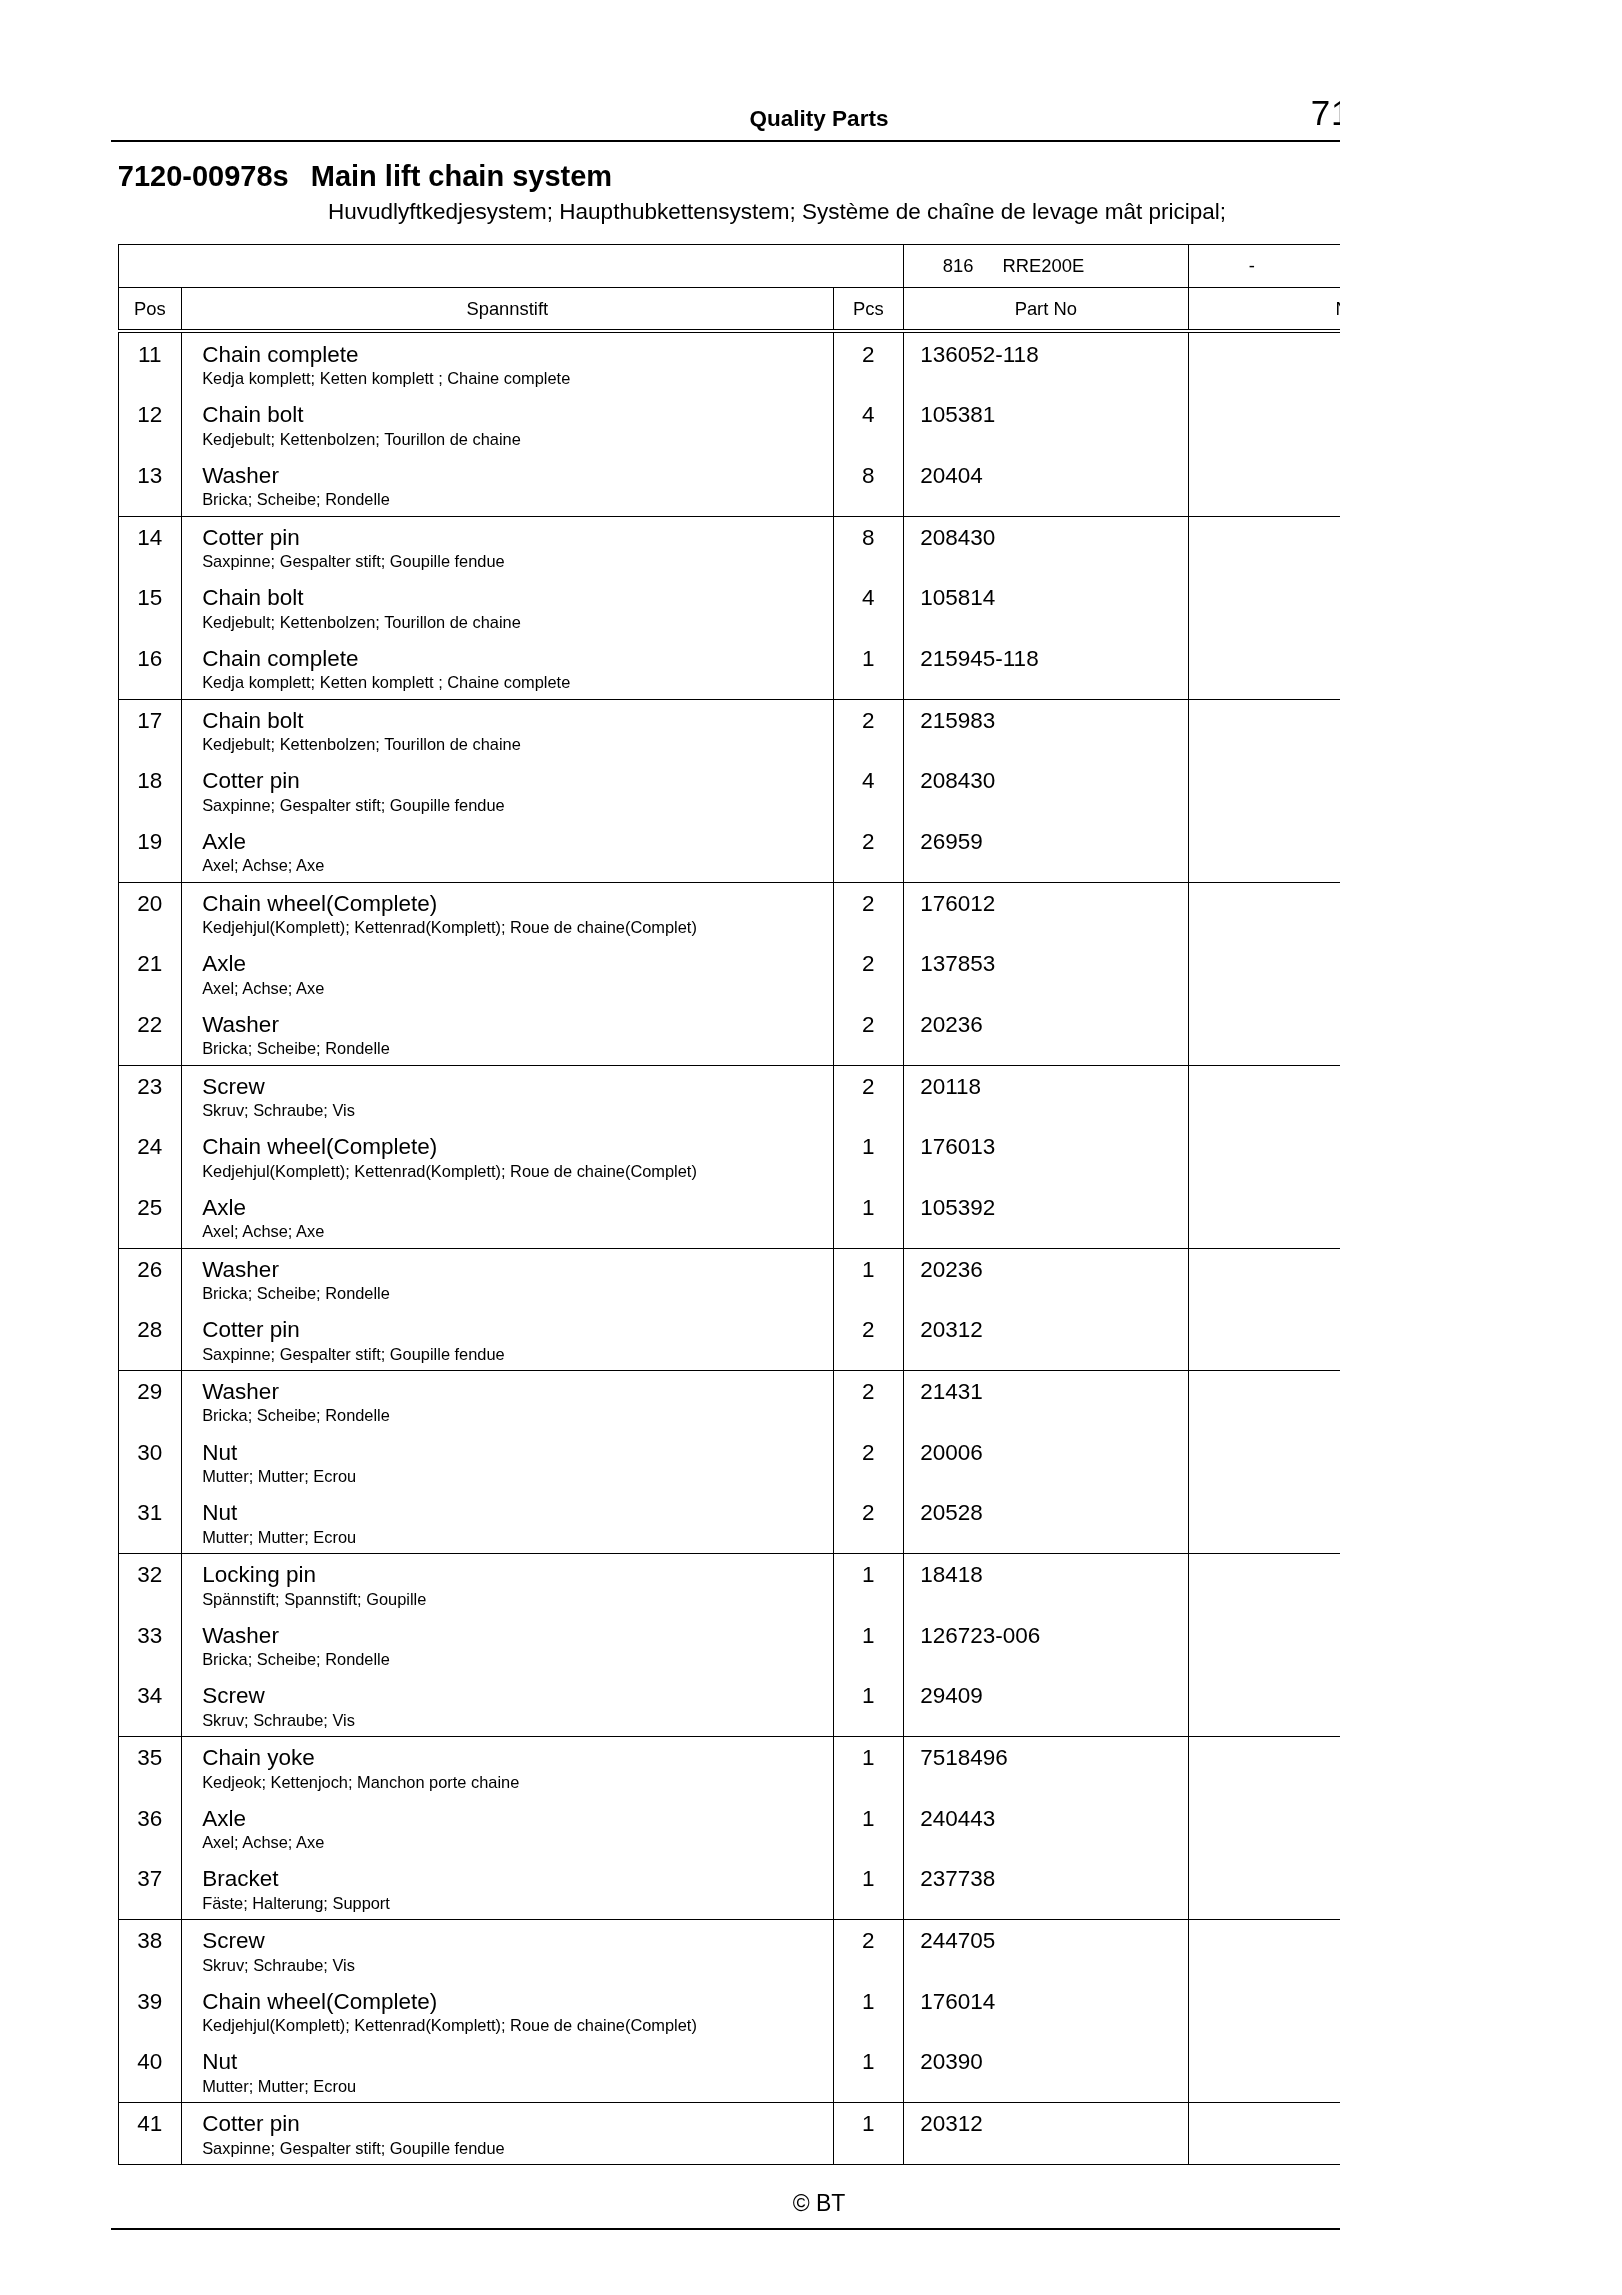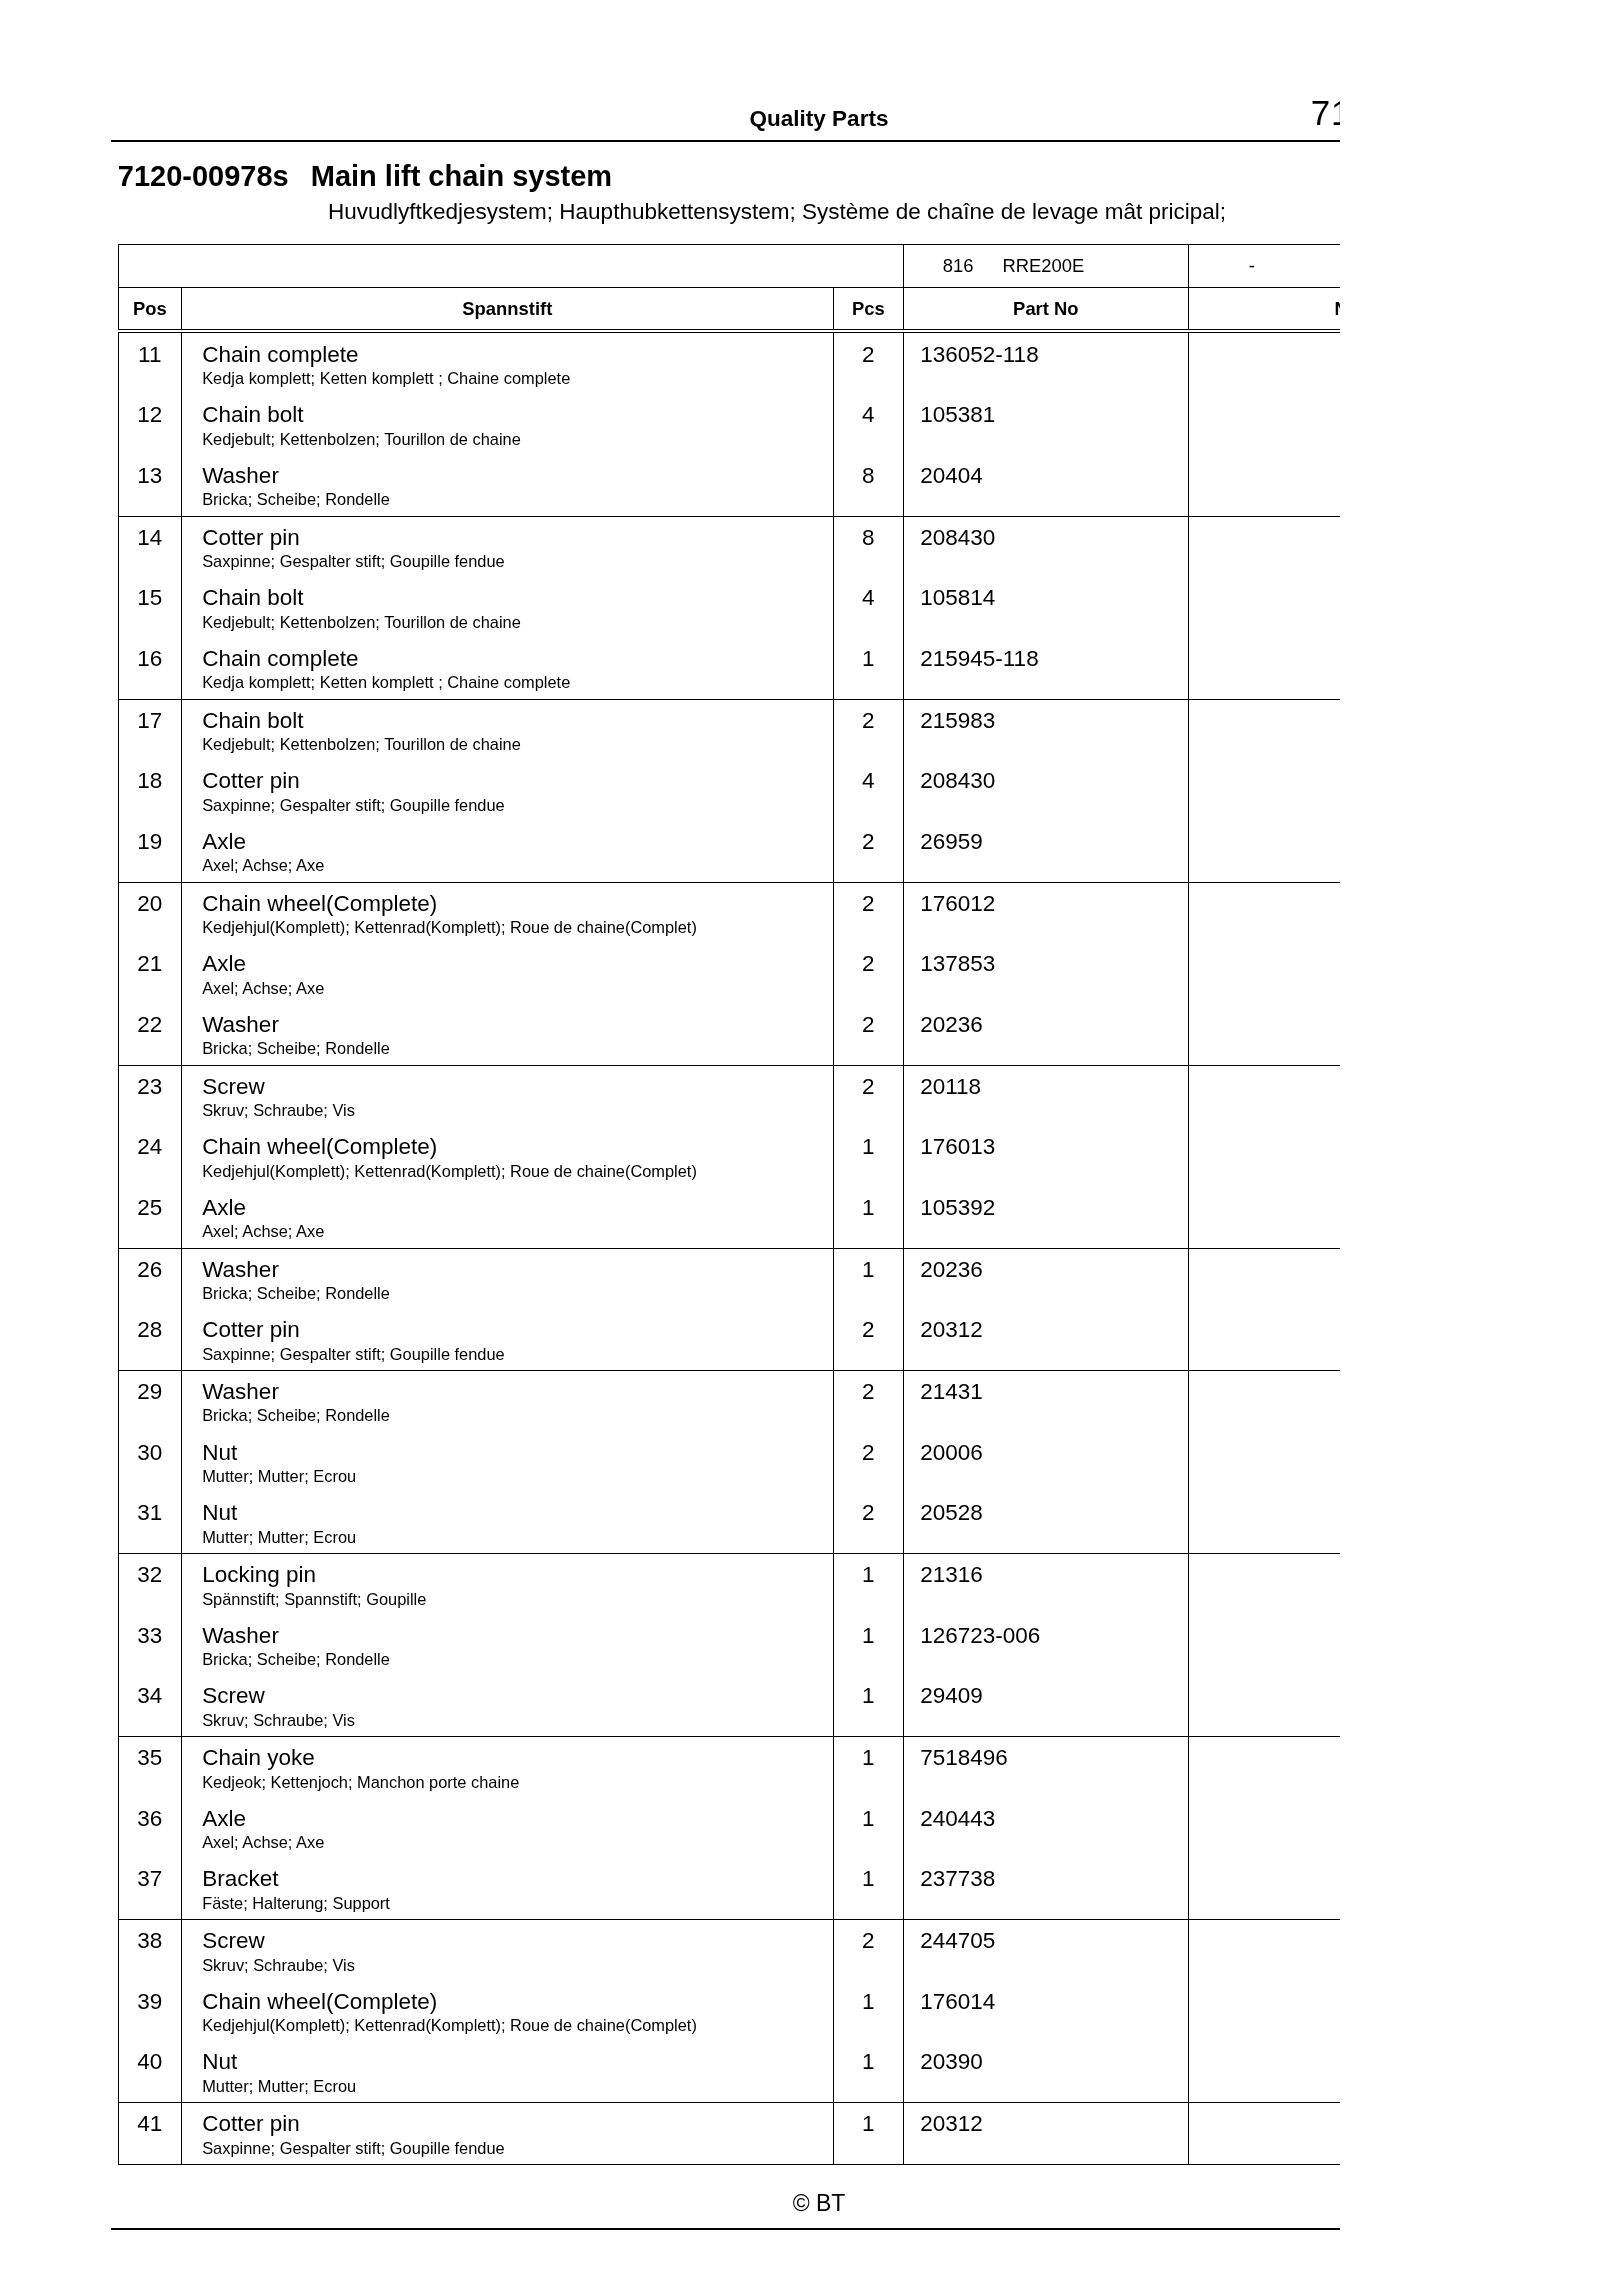--- a/index.html
+++ b/index.html
@@ -32,21 +32,21 @@
 
   tr.model-row td { border-bottom:1.4px solid #000; height:42px; vertical-align:middle; font-size:18.4px; }
   td.m-model { border-left:1.4px solid #000; padding-left:39px; }
   .m-name { margin-left:29px; }
   td.m-dash { border-left:1.4px solid #000; padding-left:60px; }
 
   tr.head-row th {
     border-left:1.4px solid #000; border-right:1.4px solid #000;
     border-bottom:4.8px double #000;
     height:41px; vertical-align:middle;
-    font-weight:bold; font-size:18.4px; text-align:center;
+    font-weight:normal; font-size:18.4px; text-align:center;
   }
 
   tbody td { border-left:1.4px solid #000; border-right:1.4px solid #000; }
   tr.group-end td { border-bottom:1.4px solid #000; }
 
   td.c-pos  { text-align:center; font-size:22.5px; padding-top:8.2px; }
   td.c-desc { padding:8.2px 8.2px 6.1px 20.4px; }
   .d-main { font-size:22.5px; line-height:26px; }
   .d-sub  { font-size:16.4px; line-height:19px; margin-top:1.4px; }
   td.c-pcs  { text-align:center; font-size:22.5px; padding-top:8.2px; }
@@ -305,21 +305,21 @@
               <td class="c-part">20528</td>
               <td class="c-note"></td>
             </tr>
             <tr>
               <td class="c-pos">32</td>
               <td class="c-desc">
                 <div class="d-main">Locking pin</div>
                 <div class="d-sub">Spännstift; Spannstift; Goupille</div>
               </td>
               <td class="c-pcs">1</td>
-              <td class="c-part">21316</td>
+              <td class="c-part">18418</td>
               <td class="c-note"></td>
             </tr>
             <tr>
               <td class="c-pos">33</td>
               <td class="c-desc">
                 <div class="d-main">Washer</div>
                 <div class="d-sub">Bricka; Scheibe; Rondelle</div>
               </td>
               <td class="c-pcs">1</td>
               <td class="c-part">126723-006</td>

